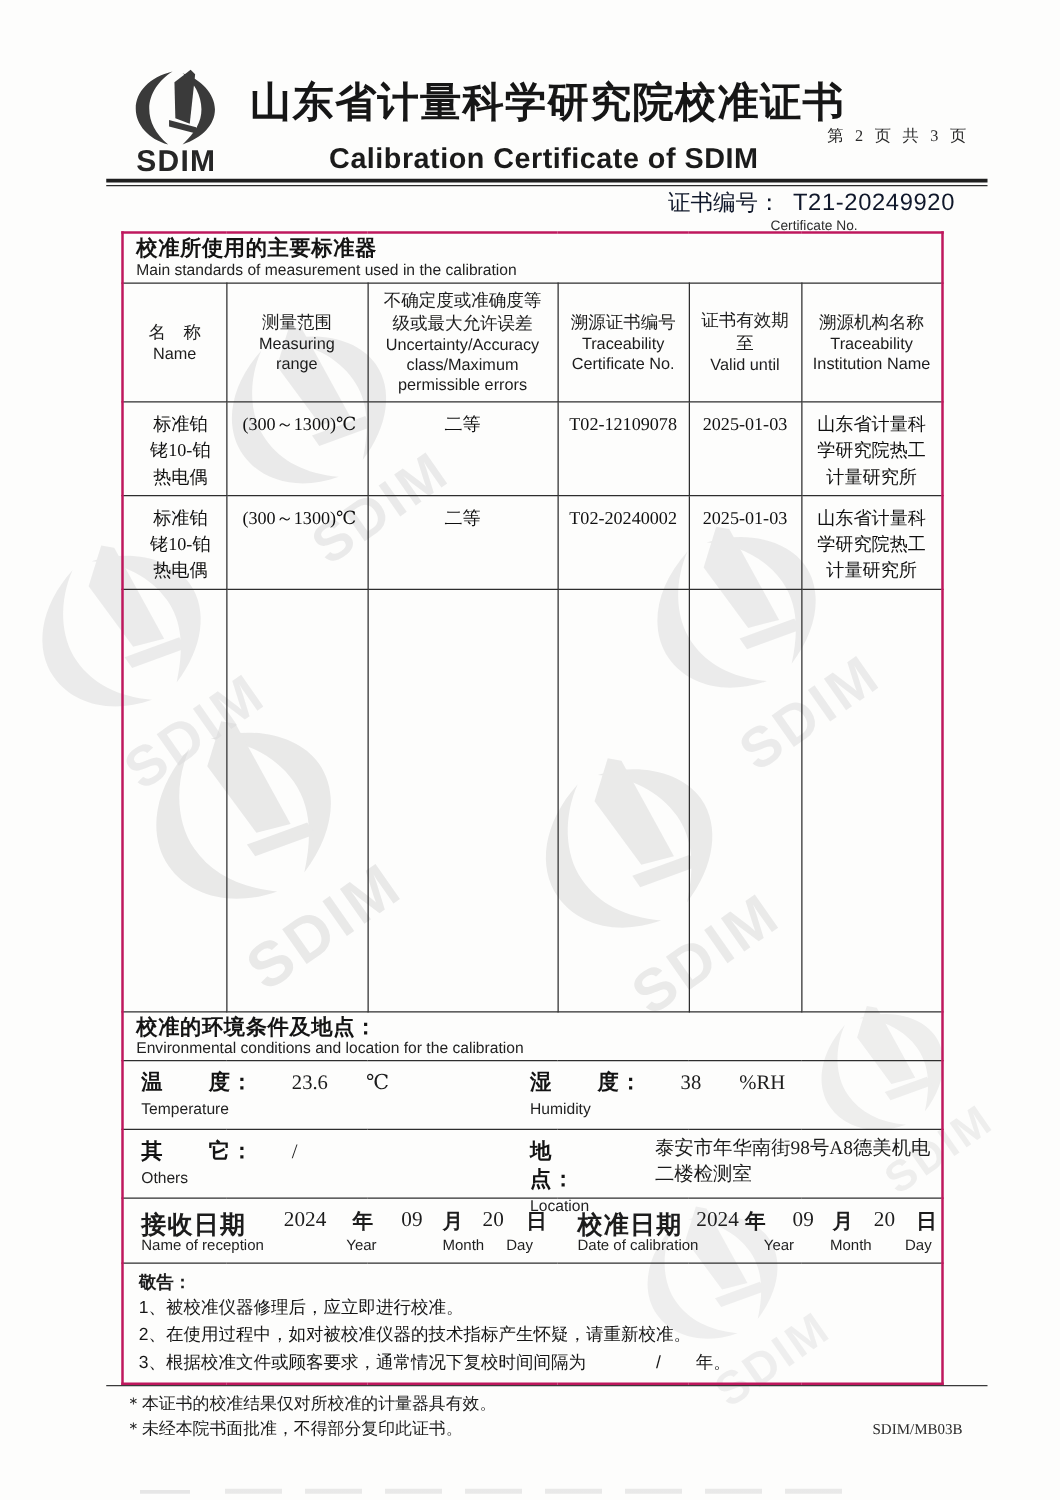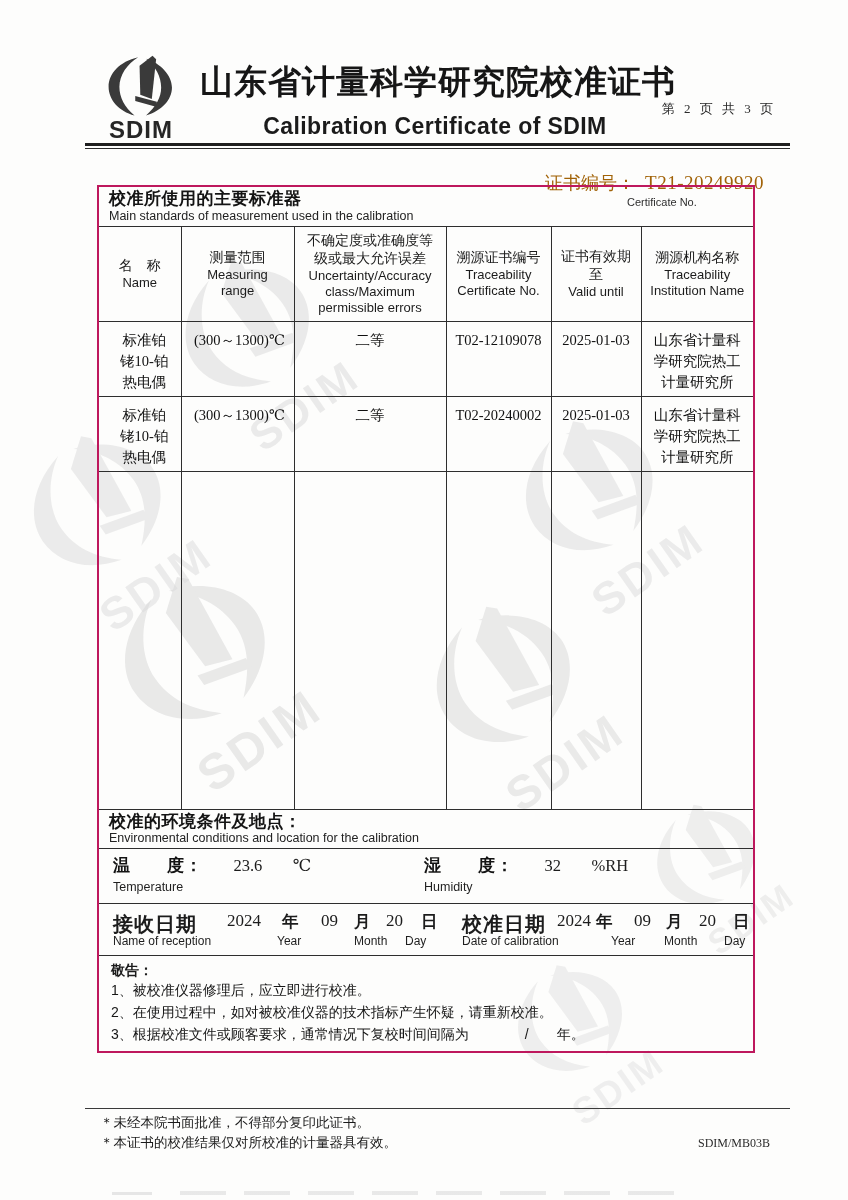--- a/index.html
+++ b/index.html
@@ -26,21 +26,21 @@
   .page-info {
     position:absolute; right:72px; top:100px;
     font-family:"Liberation Serif","DejaVu Serif",serif;
     font-size:13px; letter-spacing:3px; color:#2a2a2a;
   }
 
   .head-rule { position:absolute; left:85px; right:58px; top:143px; height:6px;
     border-top:3px solid #1f1f1f; border-bottom:1.5px solid #2a2a2a; }
 
   .certno-block { position:absolute; right:84px; top:150px; text-align:left; }
-  .certno-line { font-family:Liberation Serif, serif; font-size:18px; color:#a16207;margin-top:21px; }
+  .certno-line { font-family:Liberation Sans, sans-serif; font-size:18px; color:#0f172a; }
   .certno-line .val { font-size:19px; margin-left:10px; letter-spacing:.5px; }
   .certno-sub { font-size:11px; color:#2e2e2e; margin-top:1px; margin-left:82px; }
 
   
   .wm { position:absolute; opacity:.55; pointer-events:none; z-index:0; }
   .wm svg { display:block; }
 
   
   table.main {
     position:absolute; left:97px; top:185px; width:656px; z-index:1;
@@ -266,28 +266,46 @@
           <div>
             <span class="env-label">温　　度：</span>
             <span class="env-value">23.6</span>
             <span class="env-unit">℃</span>
           </div>
           <div class="env-en">Temperature</div>
         </div>
         <div class="half rhs">
           <div>
             <span class="env-label">湿　　度：</span>
-            <span class="env-value">32</span>
+            <span class="env-value">38</span>
             <span class="env-unit">%RH</span>
           </div>
           <div class="env-en">Humidity</div>
         </div>
       </td>
     </tr>
 
+    <tr>
+      <td class="pair-row" colspan="6">
+        <div class="half lhs">
+          <div>
+            <span class="env-label">其　　它：</span>
+            <span class="env-value">/</span>
+          </div>
+          <div class="env-en">Others</div>
+        </div>
+        <div class="half rhs">
+          <div class="loc-wrap">
+            <span class="env-label">地　　点：</span>
+            <span class="loc-value">泰安市年华南街98号A8德美机电二楼检测室</span>
+          </div>
+          <div class="env-en">Location</div>
+        </div>
+      </td>
+    </tr>
 
     <tr>
       <td class="dates-row" colspan="6">
         <span class="dt cnlabel" style="left:14px">接收日期</span>
         <span class="dt num" style="left:128px">2024</span>
         <span class="dt unit" style="left:183px">年</span>
         <span class="dt num" style="left:222px">09</span>
         <span class="dt unit" style="left:255px">月</span>
         <span class="dt num" style="left:287px">20</span>
         <span class="dt unit" style="left:322px">日</span>
@@ -317,21 +335,21 @@
         <div class="notice-item">1、被校准仪器修理后，应立即进行校准。</div>
         <div class="notice-item">2、在使用过程中，如对被校准仪器的技术指标产生怀疑，请重新校准。</div>
         <div class="notice-item">3、根据校准文件或顾客要求，通常情况下复校时间间隔为　　　　/　　年。</div>
       </td>
     </tr>
   </tbody>
     </table>
 
   <div class="foot-rule"></div>
   <div class="footnotes">
+    <div>＊本证书的校准结果仅对所校准的计量器具有效。</div>
     <div>＊未经本院书面批准，不得部分复印此证书。</div>
-    <div>＊本证书的校准结果仅对所校准的计量器具有效。</div>
   </div>
   <div class="form-no">SDIM/MB03B</div>
 
   <div class="bottom-smudge"></div>
   <div class="bottom-smudge2"></div>
 
 </div>
 
 </body></html>

